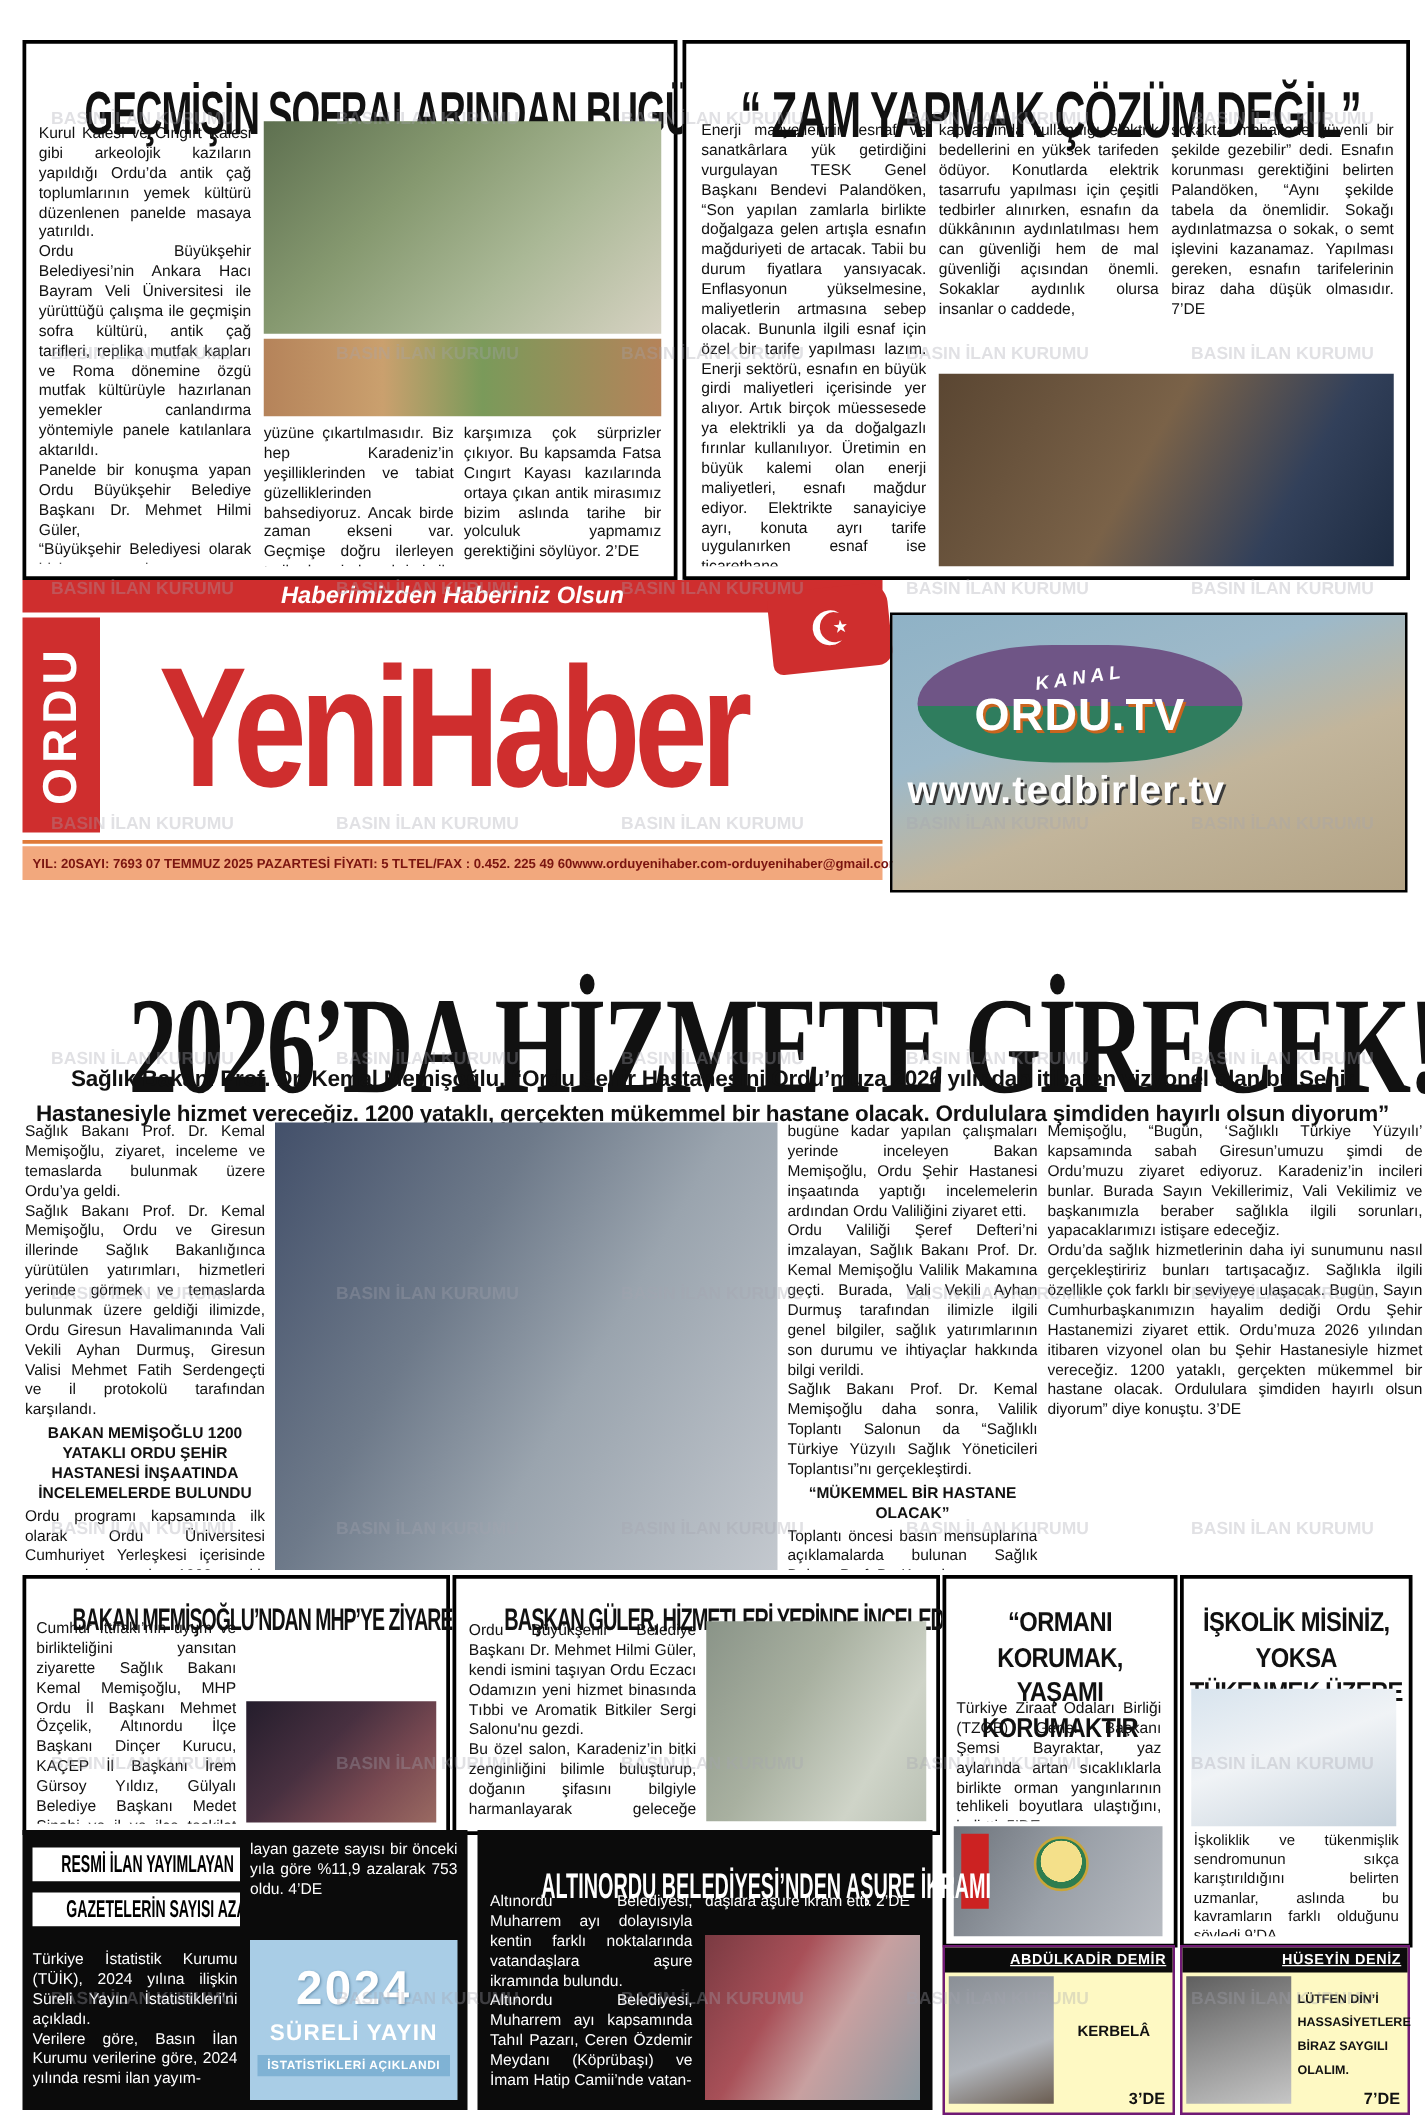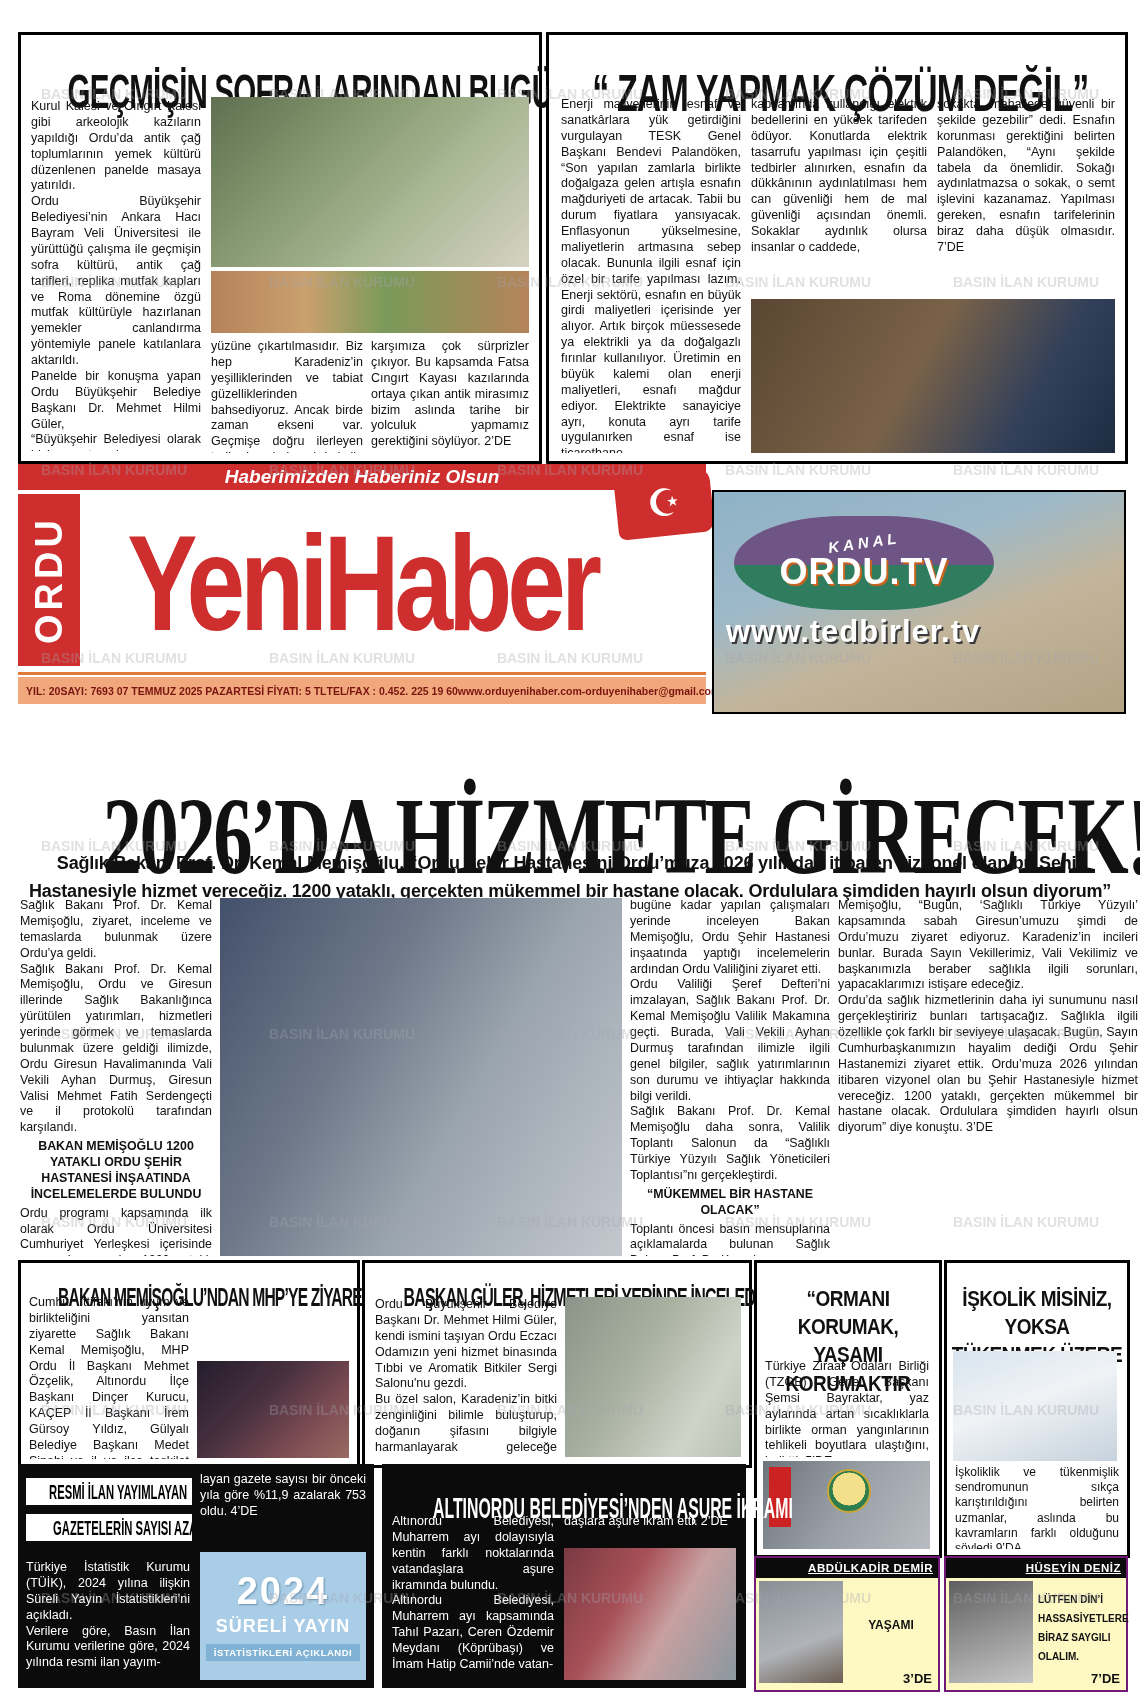--- a/index.html
+++ b/index.html
@@ -157,21 +157,21 @@
     <div class="ordu-vert">ORDU</div>
     <div class="logo-text">YeniHaber</div>
     <div class="logo-flag">
         <span>☪</span>
       </div>
   </div>
   <div class="abs orange-rule"></div>
   <div class="abs info-bar">
     <span>YIL: 20</span>
     <span>SAYI: 7693 07 TEMMUZ 2025 PAZARTESİ FİYATI: 5 TL</span>
-    <span>TEL/FAX : 0.452. 225 19 60</span>
+    <span>TEL/FAX : 0.452. 225 49 60</span>
     <span>www.orduyenihaber.com-orduyenihaber@gmail.com</span>
   </div>
   <div class="abs kanal-ad">
     <div class="kanal-arc">
       <span class="kanal-top">KANAL</span>
       <span class="kanal-name">ORDU.TV</span>
     </div>
     <div class="kanal-url">www.tedbirler.tv</div>
   </div>
 
@@ -240,21 +240,21 @@
     <h2 class="hl-asure">ALTINORDU BELEDİYESİ’NDEN AŞURE İKRAMI</h2>
     <div class="col pre asure-c1">Altınordu Belediyesi, Muharrem ayı dolayısıyla kentin farklı noktalarında vatandaşlara aşure ikramında bulundu.
 Altınordu Belediyesi, Muharrem ayı kapsamında Tahıl Pazarı, Ceren Özdemir Meydanı (Köprübaşı) ve İmam Hatip Camii’nde vatan-</div>
     <div class="col asure-c2">daşlara aşure ikram etti. 2’DE</div>
     <div class="photo ph-asure"></div>
   </section>
 
   <section class="kolum k1">
     <div class="kolum-header">ABDÜLKADİR DEMİR</div>
     <div class="kolum-photo kp1"></div>
-    <div class="k1-title">YAŞAMI</div>
+    <div class="k1-title">KERBELÂ</div>
     <div class="k-page">3’DE</div>
   </section>
 
   <section class="kolum k2">
     <div class="kolum-header">HÜSEYİN DENİZ</div>
     <div class="kolum-photo kp2"></div>
     <div class="k2-lines pre">LÜTFEN DİN’İ HASSASİYETLERE
 BİRAZ SAYGILI OLALIM.</div>
     <div class="k-page">7’DE</div>
   </section>

